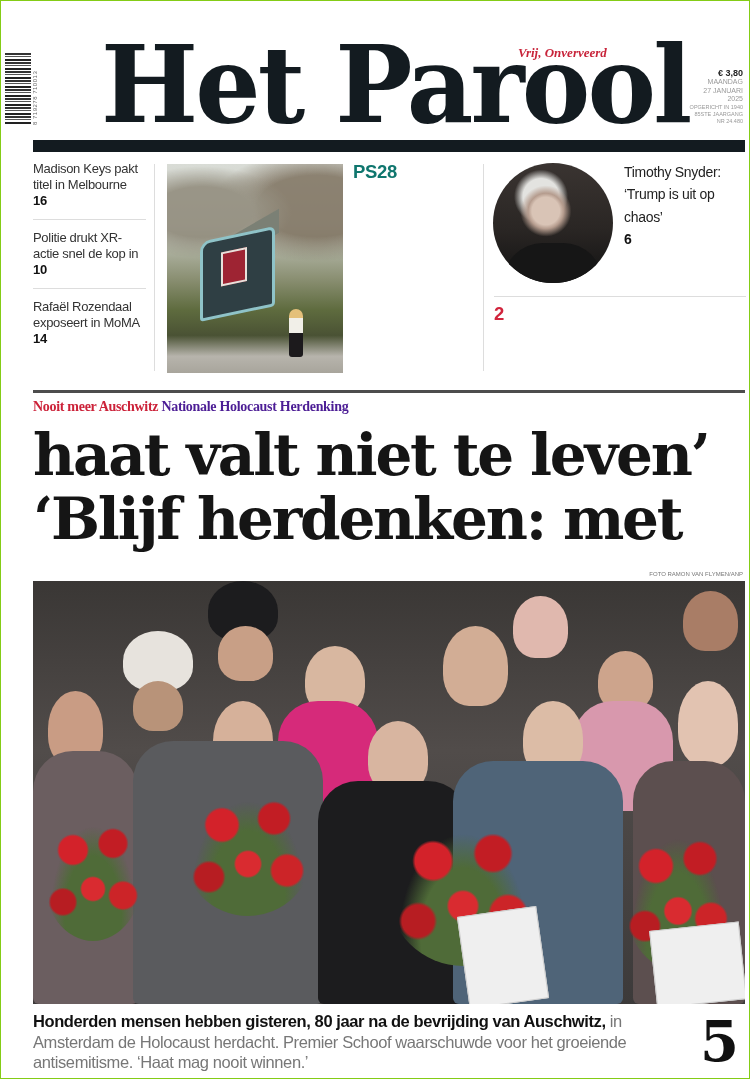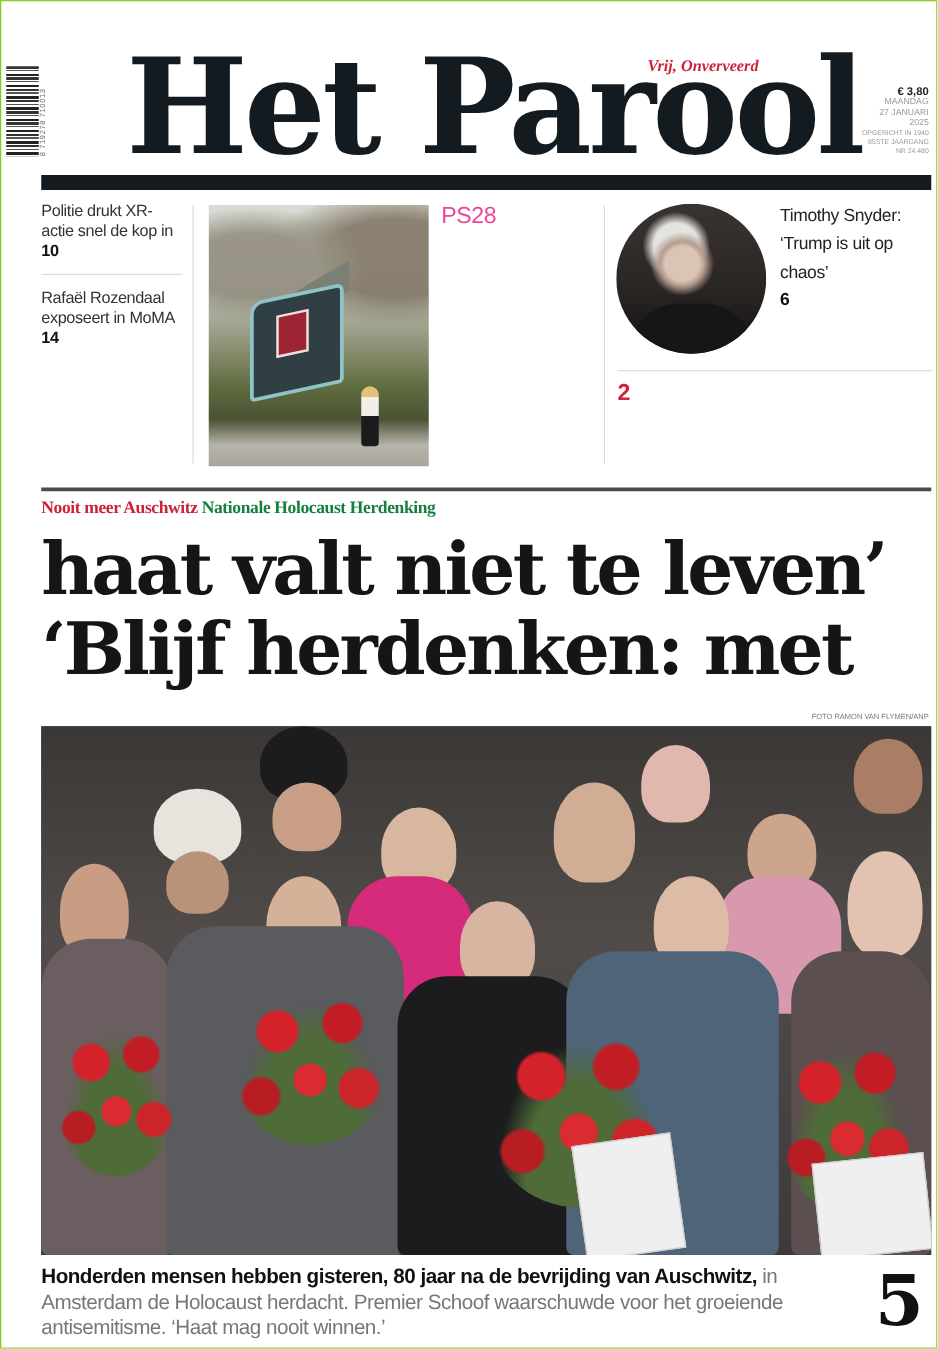--- a/index.html
+++ b/index.html
@@ -26,36 +26,36 @@
   .vsep1 { position: absolute; left: 153px; top: 163px; width: 1px; height: 207px; background: #ddd; }
   .housephoto { position: absolute; left: 166px; top: 163px; width: 176px; height: 209px; overflow: hidden;
     background: linear-gradient(180deg, #d9dcd6 0%, #c9ccc4 30%, #8a8f72 55%, #5e6b3e 70%, #4a5234 82%, #b7b4ac 92%, #a8a59c 100%); }
   .house-trees { position: absolute; left: 0; top: 0; width: 176px; height: 120px;
     background: radial-gradient(ellipse at 20% 40%, #8c8676 0 25%, transparent 45%), radial-gradient(ellipse at 85% 35%, #7a6d5a 0 28%, transparent 50%); opacity: .8; }
   .wagon { position: absolute; left: 33px; top: 70px; width: 75px; height: 80px; background: #2f3f44; border: 3px solid #8fc3c8; border-radius: 10px 6px 4px 4px; transform: skewY(-12deg); }
   .wagon-door { position: absolute; left: 18px; top: 12px; width: 26px; height: 34px; background: #9e2433; border: 2px solid #e8e2dc; }
   .wagon-roof { position: absolute; left: 52px; top: 62px; width: 60px; height: 24px; background: #7b8075; transform: skewY(-30deg); }
   .woman { position: absolute; left: 122px; top: 145px; width: 14px; height: 48px; background: linear-gradient(180deg, #e4c07a 0 18%, #f1efe8 18% 50%, #1c1a1c 50% 100%); border-radius: 7px 7px 3px 3px; }
   .mariet { position: absolute; left: 352px; top: 160px; width: 124px; font-size: 18.5px; line-height: 22.3px; color: #222; letter-spacing: -0.3px; }
-  .mariet .pg { display: block; font-weight: normal; color: #ec4899; }
+  .mariet .pg { display: block; font-weight: bold; color: #0f766e; }
   .vsep2 { position: absolute; left: 482px; top: 163px; width: 1px; height: 207px; background: #ddd; }
   .portrait { position: absolute; left: 492px; top: 162px; width: 120px; height: 120px; border-radius: 50%; overflow: hidden;
     background: radial-gradient(circle at 44% 40%, #d9c4b6 0 14%, #b59c8e 18%, transparent 26%), radial-gradient(circle at 40% 28%, #e3e3e0 0 16%, transparent 24%), linear-gradient(180deg, #3a3431 0%, #2a2624 55%, #121212 100%); }
   .portrait-body { position: absolute; left: 10px; top: 80px; width: 100px; height: 50px; background: #161616; border-radius: 40px 40px 0 0; }
   .snyder { position: absolute; left: 623px; top: 160px; width: 122px; font-size: 14px; line-height: 22.3px; color: #222; letter-spacing: -0.3px; }
   .snyder .pg { display: block; font-weight: bold; color: #111; }
   .hsep { position: absolute; left: 493px; top: 295px; width: 252px; height: 1px; background: #ddd; }
   .palest { position: absolute; left: 493px; top: 302px; width: 252px; font-size: 18.5px; line-height: 22.3px; color: #d1243c; letter-spacing: -0.3px; }
   .palest .pg { display: block; font-weight: bold; }
   .rule { position: absolute; left: 32px; top: 389px; width: 712px; height: 3px; background: #4d4d4d; }
 
   
   .kicker { position: absolute; left: 32px; top: 398px; font-family: "Liberation Serif", serif; font-weight: bold; font-size: 14px; line-height: 16px; white-space: nowrap; letter-spacing: -0.3px; }
   .kicker .red { color: #cc2239; }
-  .kicker .dark { color: #15803d; }
+  .kicker .dark { color: #4c1d95; }
   .headline { position: absolute; left: 32px; top: 422px; width: 712px; font-family: "DejaVu Serif", serif; font-weight: bold; font-size: 58px; line-height: 64px; color: #151515; letter-spacing: -2.2px; white-space: nowrap; }
   .credit { position: absolute; right: 6px; top: 570px; font-size: 6px; color: #777; text-transform: uppercase; }
   .mainphoto { position: absolute; left: 32px; top: 580px; width: 712px; height: 423px; overflow: hidden; background: #2a2a2c; }
   .mp-layer { position: absolute; }
   .mp-bg { left: 0; top: 0; width: 712px; height: 423px; background: linear-gradient(180deg, #3a3735 0%, #514c4a 40%, #3c3a3a 100%); }
   .kid { border-radius: 50% 50% 40% 40%; }
   .coat { border-radius: 40px 40px 6px 6px; }
   .flowers { border-radius: 50%; background: radial-gradient(circle at 30% 30%, #d3222a 0 12%, transparent 14%), radial-gradient(circle at 70% 25%, #c21d24 0 11%, transparent 13%), radial-gradient(circle at 50% 60%, #d92b30 0 12%, transparent 14%), radial-gradient(circle at 20% 70%, #b71d22 0 10%, transparent 12%), radial-gradient(circle at 80% 65%, #cc2428 0 11%, transparent 13%), radial-gradient(ellipse at 50% 80%, #4f6b38 0 40%, transparent 60%); }
   .paper { background: #efefef; border: 1px solid #ccc; }
 
@@ -77,20 +77,24 @@
     <div>MAANDAG</div>
     <div>27 JANUARI</div>
     <div>2025</div>
     <div class="small">OPGERICHT IN 1940</div>
     <div class="small">85STE JAARGANG</div>
     <div class="small">NR 24.480</div>
   </div>
   <div class="topbar"></div>
 
   <div class="leftcol">
+    <div class="teaser">
+      <span>Madison Keys pakt titel in Melbourne</span>
+      <span class="pg">16</span>
+    </div>
     <div class="teaser">
       <span>Politie drukt XR-actie snel de kop in</span>
       <span class="pg">10</span>
     </div>
     <div class="teaser">
       <span>Rafaël Rozendaal exposeert in MoMA</span>
       <span class="pg">14</span>
     </div>
   </div>
   <div class="vsep1"></div>

